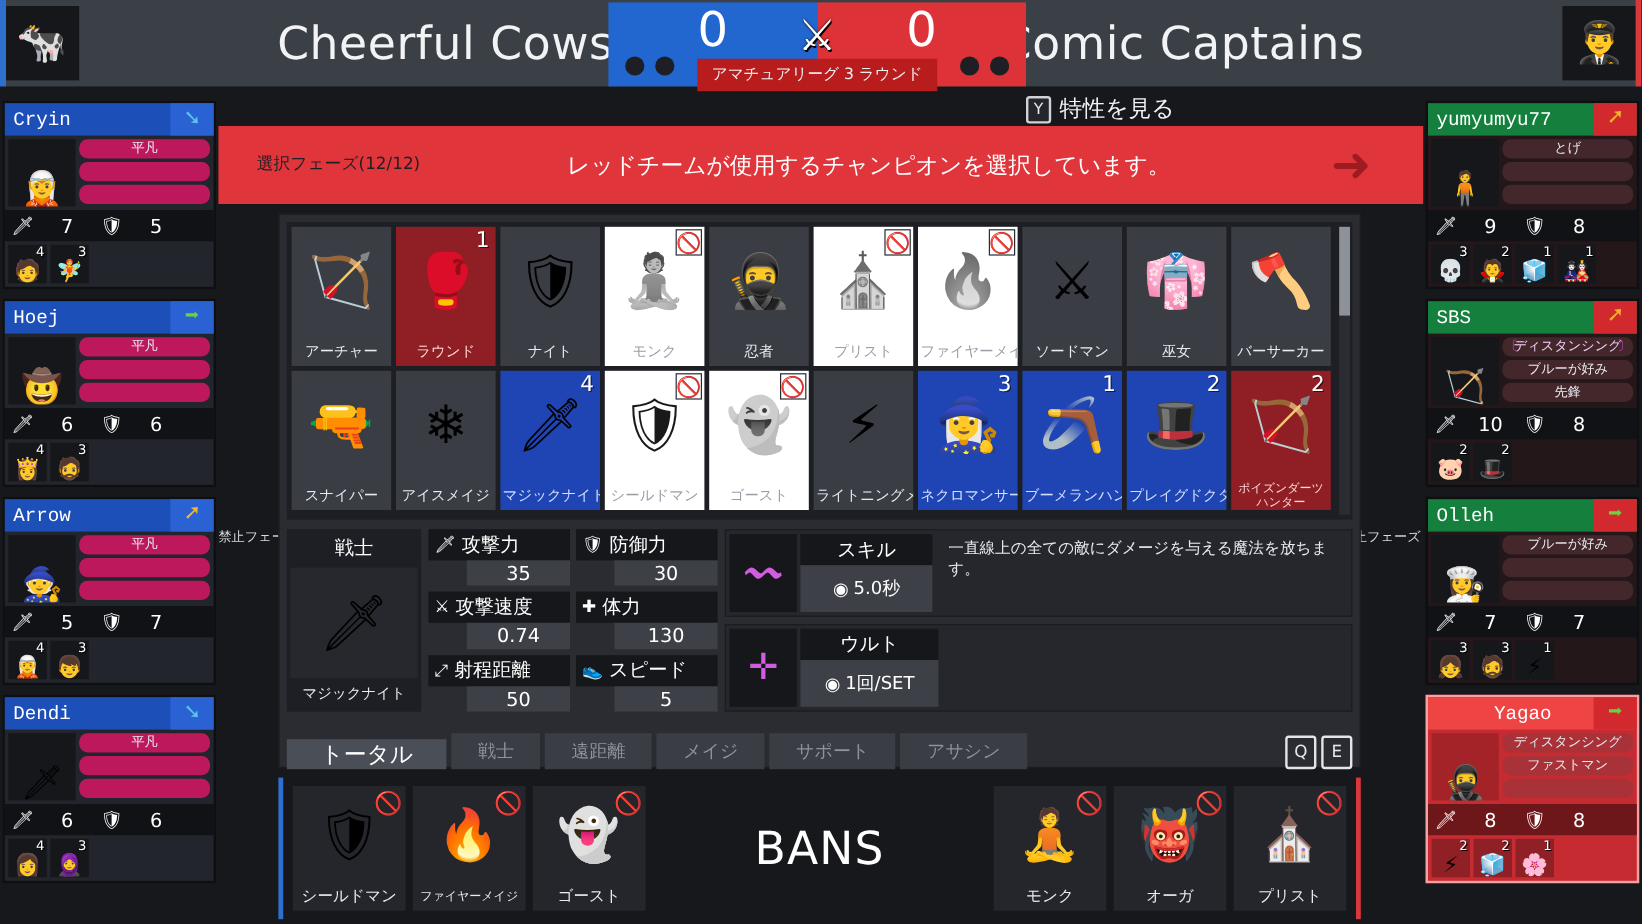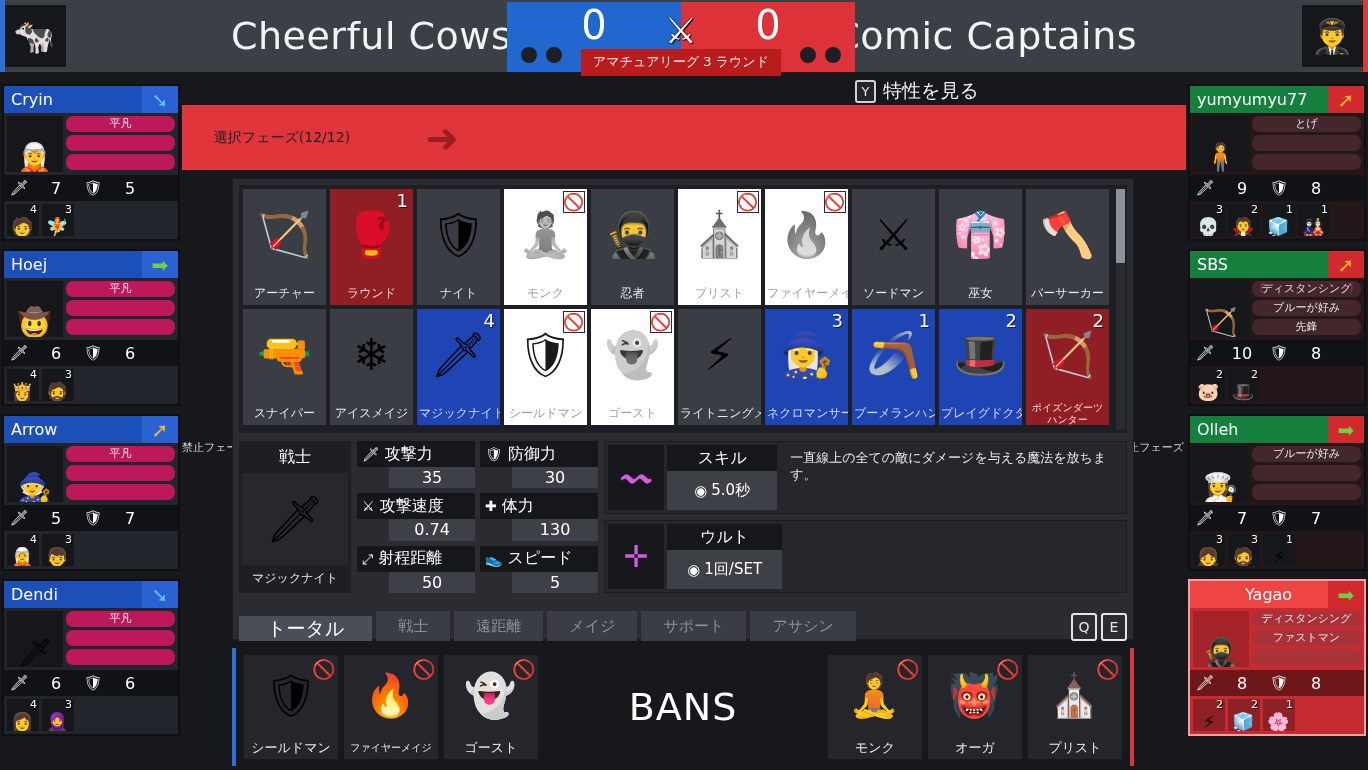--- a/index.html
+++ b/index.html
@@ -90,21 +90,21 @@
   
   .side { position: absolute; top: 84px; width: 178px; }
   .side.left  { left: 2px; }
   .side.right { right: 2px; }
 
   .pcard { margin-bottom: 8px; border: 2px solid #0e0f12; background: #2b2d33; }
   .pcard.blue { background: #22252b; }
   .pcard.red  { background: #23171a; }
   .pcard.active-red { background: #c52b30; border-color: #f5a0a3; }
 
-  .pcard-head { height: 27px; display: flex; align-items: center; }
+  .pcard-head { height: 27px; display: flex; align-items: center; font-family: Liberation Mono, monospace; }
   .pcard.blue .pcard-head { background: #1d4fb8; }
   .pcard.red  .pcard-head { background: #15803d; }
   .pcard.active-red .pcard-head { background: #ef4444; padding-left: 48px; }
   .pcard-name {
     flex: 1 1 auto; color: #fff; font-size: 16px; padding-left: 7px;
     white-space: nowrap; overflow: hidden;
   }
   .pcard-arrow {
     width: 36px; height: 27px; display: flex; align-items: center;
     justify-content: center; font-size: 20px; line-height: 1;
@@ -335,20 +335,21 @@
     <div class="round-label">アマチュアリーグ 3 ラウンド</div>
   </div>
 
   <div class="traits-hint">
     <span class="key-badge">Y</span>
     <span class="label">特性を見る</span>
   </div>
 
   <div class="phase-banner">
     <div class="phase-count">選択フェーズ(12/12)</div>
+    <div class="phase-msg">レッドチームが使用するチャンピオンを選択しています。</div>
     <div class="phase-arrow">➜</div>
   </div>
 
   <div class="ban-phase-tag l">禁止フェーズ</div>
   <div class="ban-phase-tag r">禁止フェーズ</div>
 
   <div class="side left" id="blue-side">
       <div class="pcard blue">
         <div class="pcard-head">
           <div class="pcard-name">Cryin</div>

